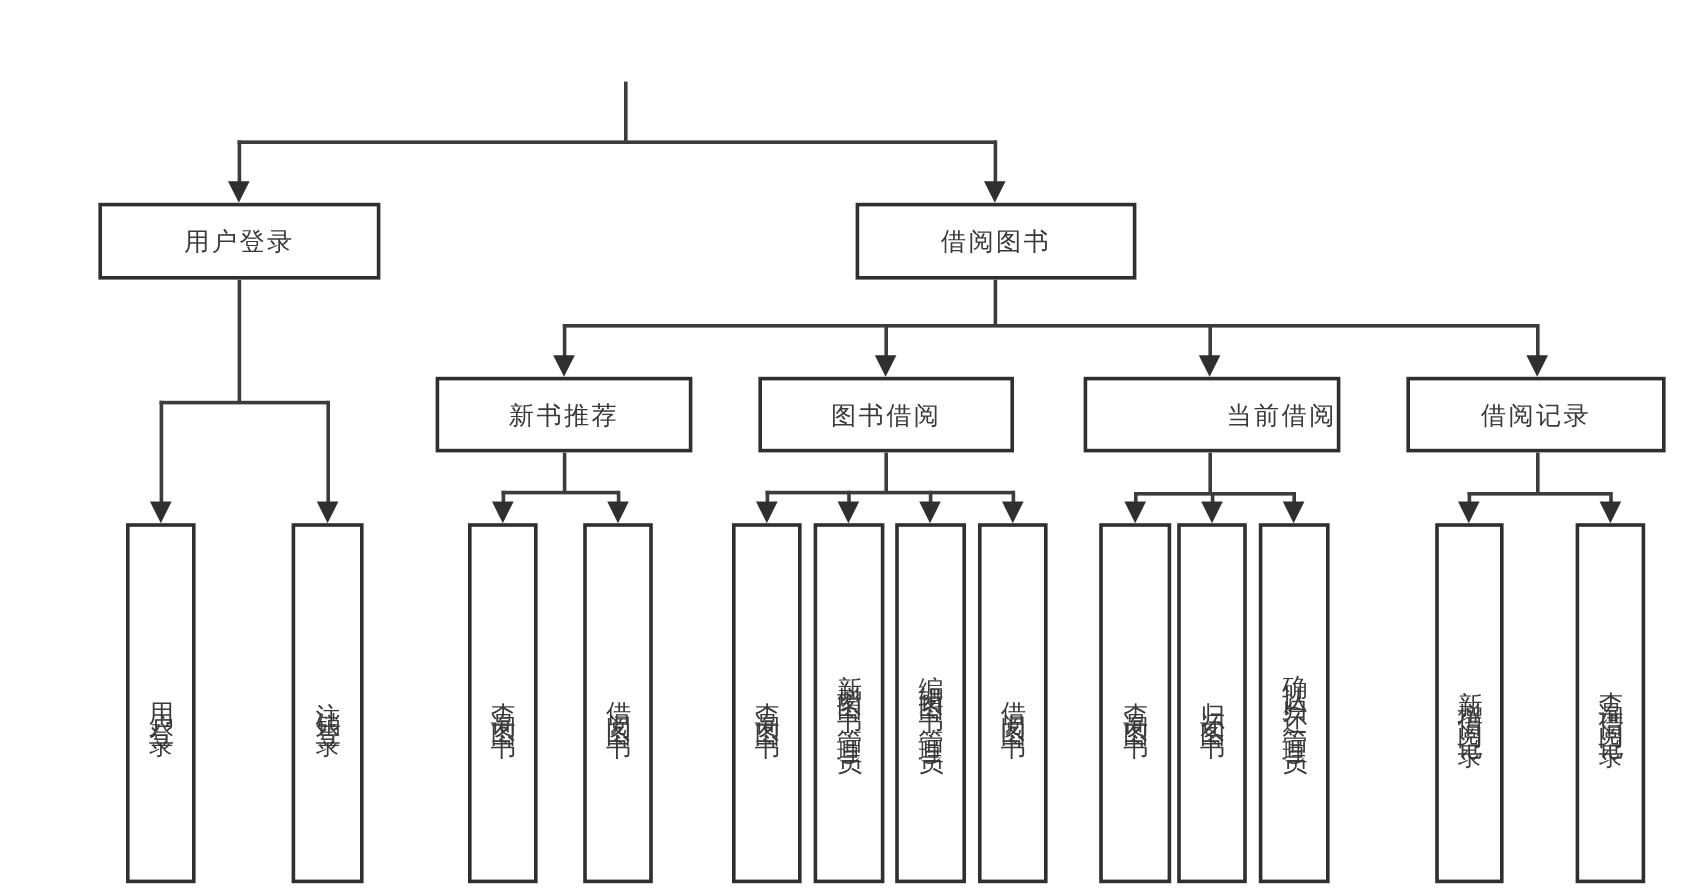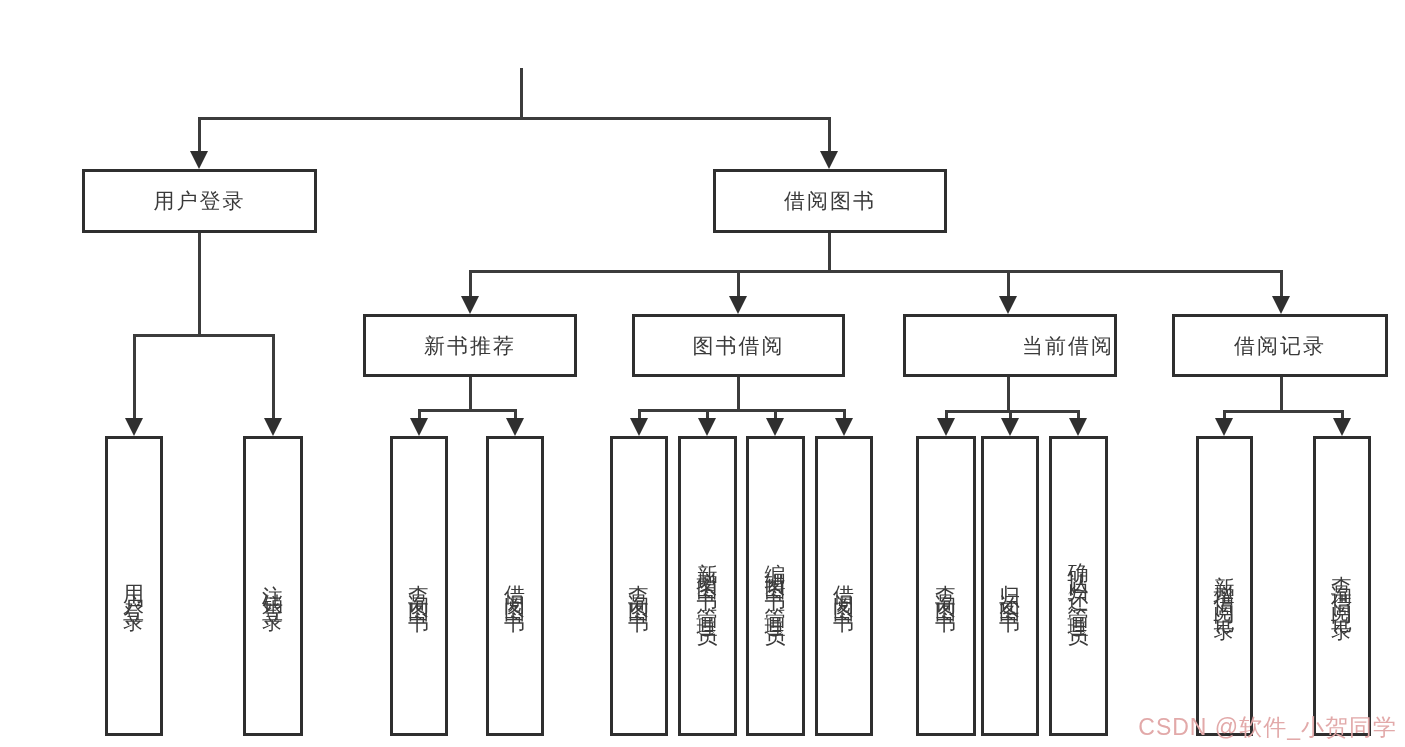--- a/index.html
+++ b/index.html
@@ -176,15 +176,14 @@
     <span class="vtext">确认归还（管理员）</span>
   </div>
 
   <div class="box leaf" style="left:1196px;top:436px;width:57px;height:300px;">
     <span class="vtext">新增借阅记录</span>
   </div>
   <div class="box leaf" style="left:1313px;top:436px;width:58px;height:300px;">
     <span class="vtext">查询借阅记录</span>
   </div>
 
-  <div class="watermark">CSDN @软件_小贺同学</div>
 
 </div>
 
 </body></html>

